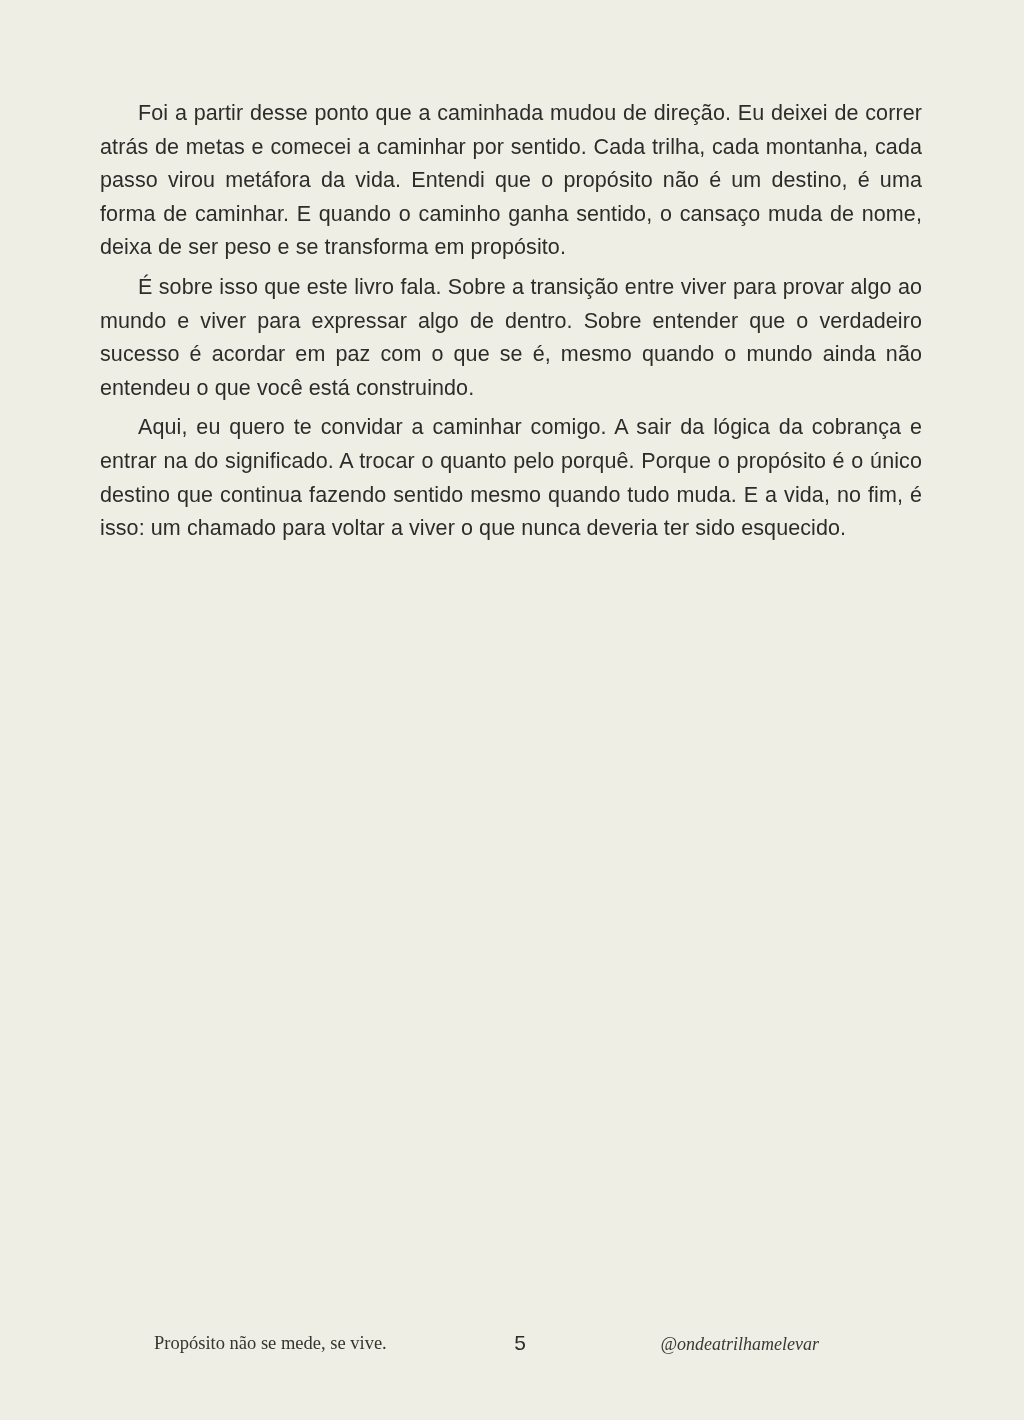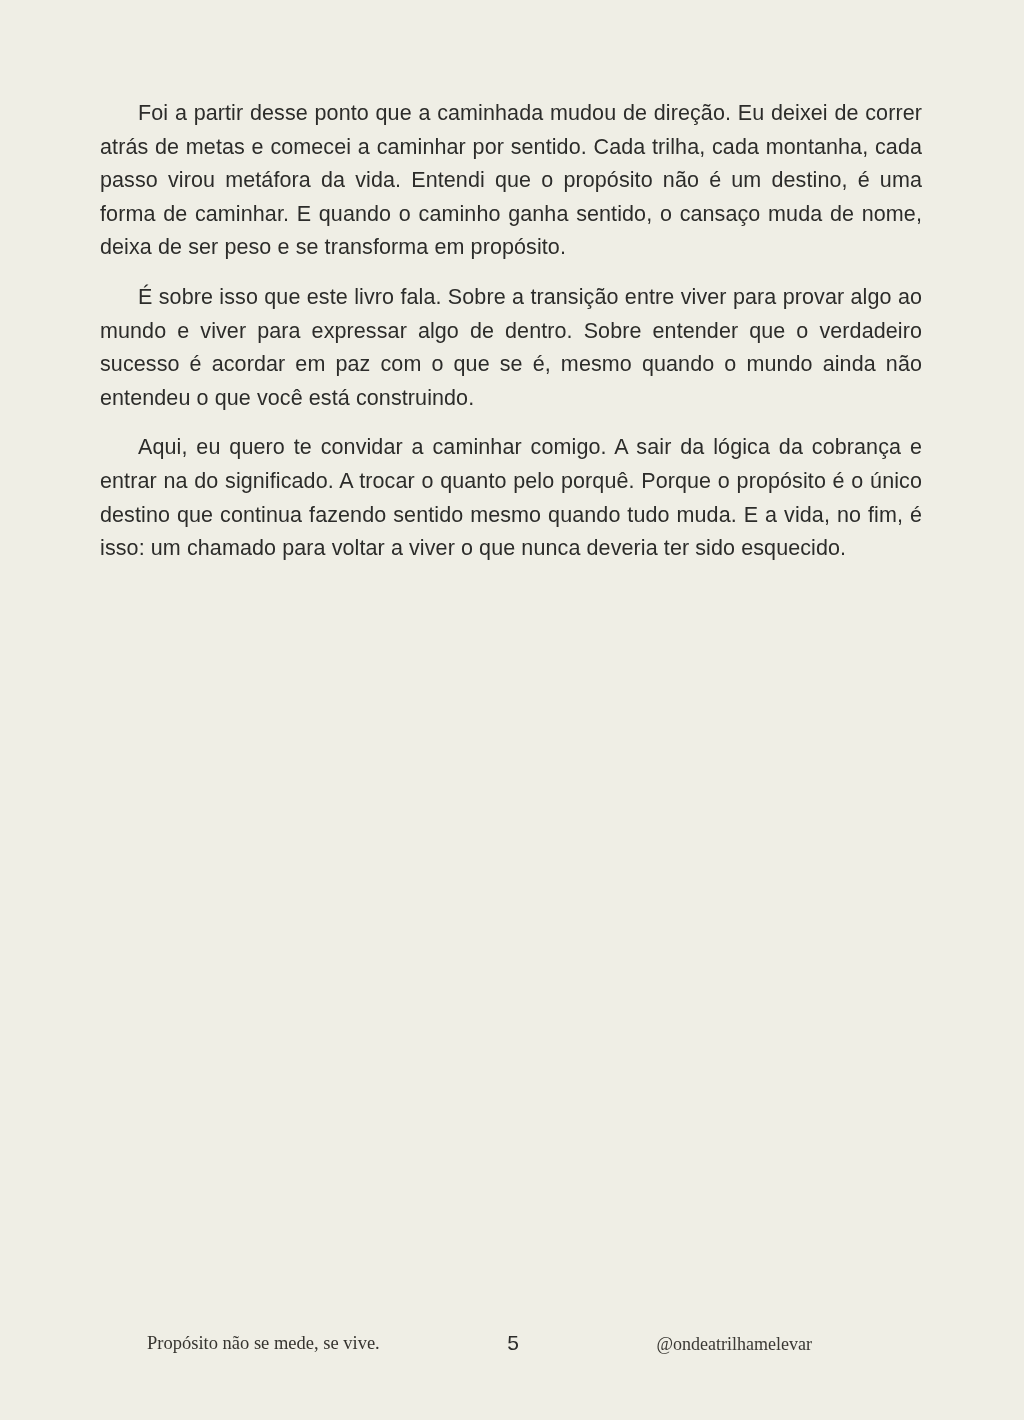--- a/index.html
+++ b/index.html
@@ -42,27 +42,27 @@
     font-size: 21.5px;
     line-height: 33.6px;
     letter-spacing: 0.1px;
     color: #2c2c2a;
     font-weight: 400;
     hyphens: none;
     -webkit-hyphens: none;
   }
 
   .para + .para {
-    margin-top: 16px;
+    margin-top: 6px;
   }
 
   
   .footer {
     position: absolute;
-    left: 1px;
+    left: 8px;
     top: 1330px;
     width: 944px;
     height: 34px;
   }
 
   .footer-left {
     position: absolute;
     left: 146px;
     top: 0;
     font-family: "Liberation Serif", serif;
@@ -82,20 +82,21 @@
     font-size: 21px;
     line-height: 26px;
     color: #2c2c2a;
   }
 
   .footer-right {
     position: absolute;
     right: 133px;
     top: 1px;
     font-family: "Liberation Serif", serif;
+    font-style: italic;
     font-size: 18px;
     line-height: 26px;
     color: #3a3833;
     white-space: nowrap;
   }
 </style>
 </head>
 <body>
 
 <div class="page">

